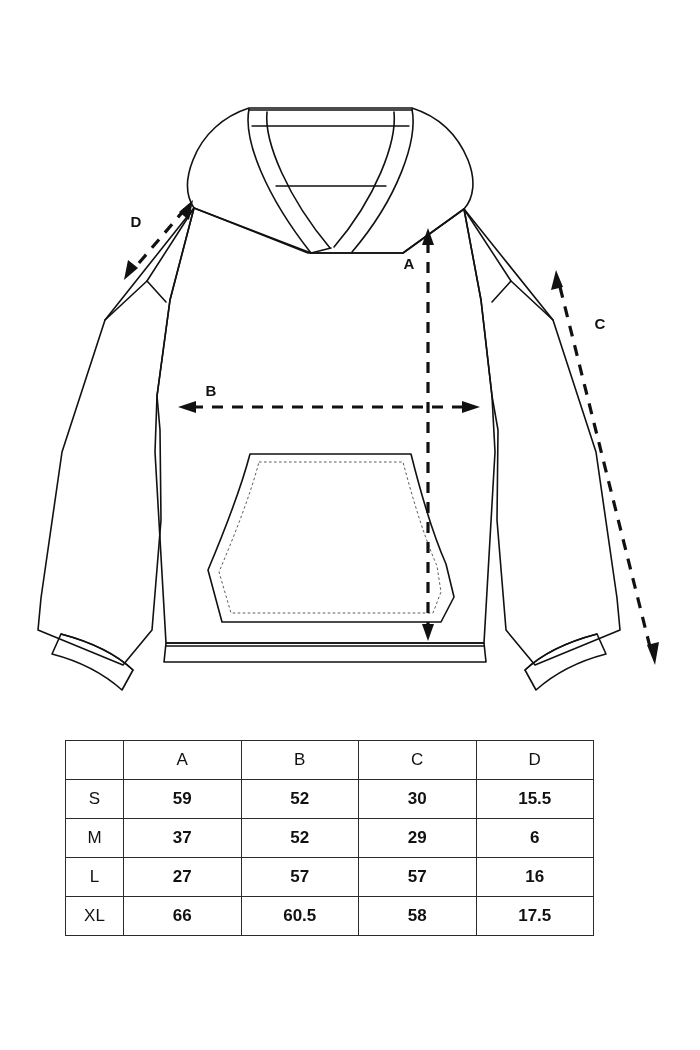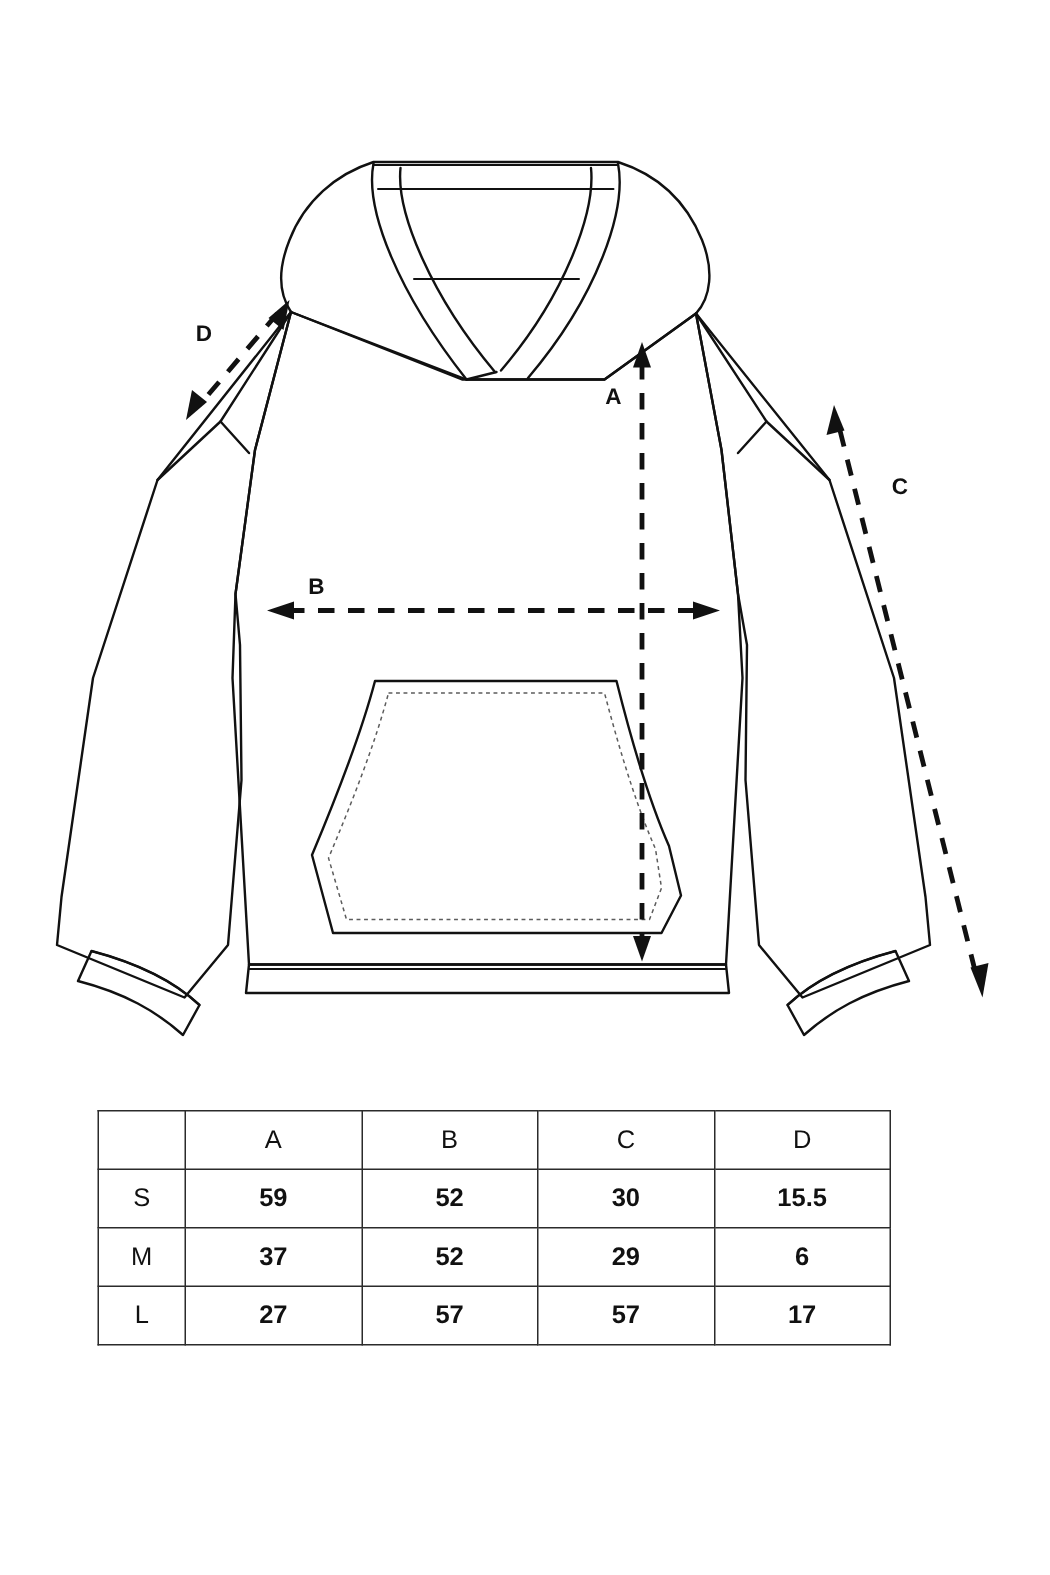--- a/index.html
+++ b/index.html
@@ -288,19 +288,26 @@
           <td>37</td>
           <td>52</td>
           <td>29</td>
           <td>6</td>
         </tr>
         <tr>
           <th>L</th>
           <td>27</td>
           <td>57</td>
           <td>57</td>
-          <td>17</td>
+          <td>16</td>
+        </tr>
+        <tr>
+          <th>XL</th>
+          <td>66</td>
+          <td>60.5</td>
+          <td>58</td>
+          <td>17.5</td>
         </tr>
       </tbody>
     </table>
   </div>
 
 </div>
 
 </body></html>

